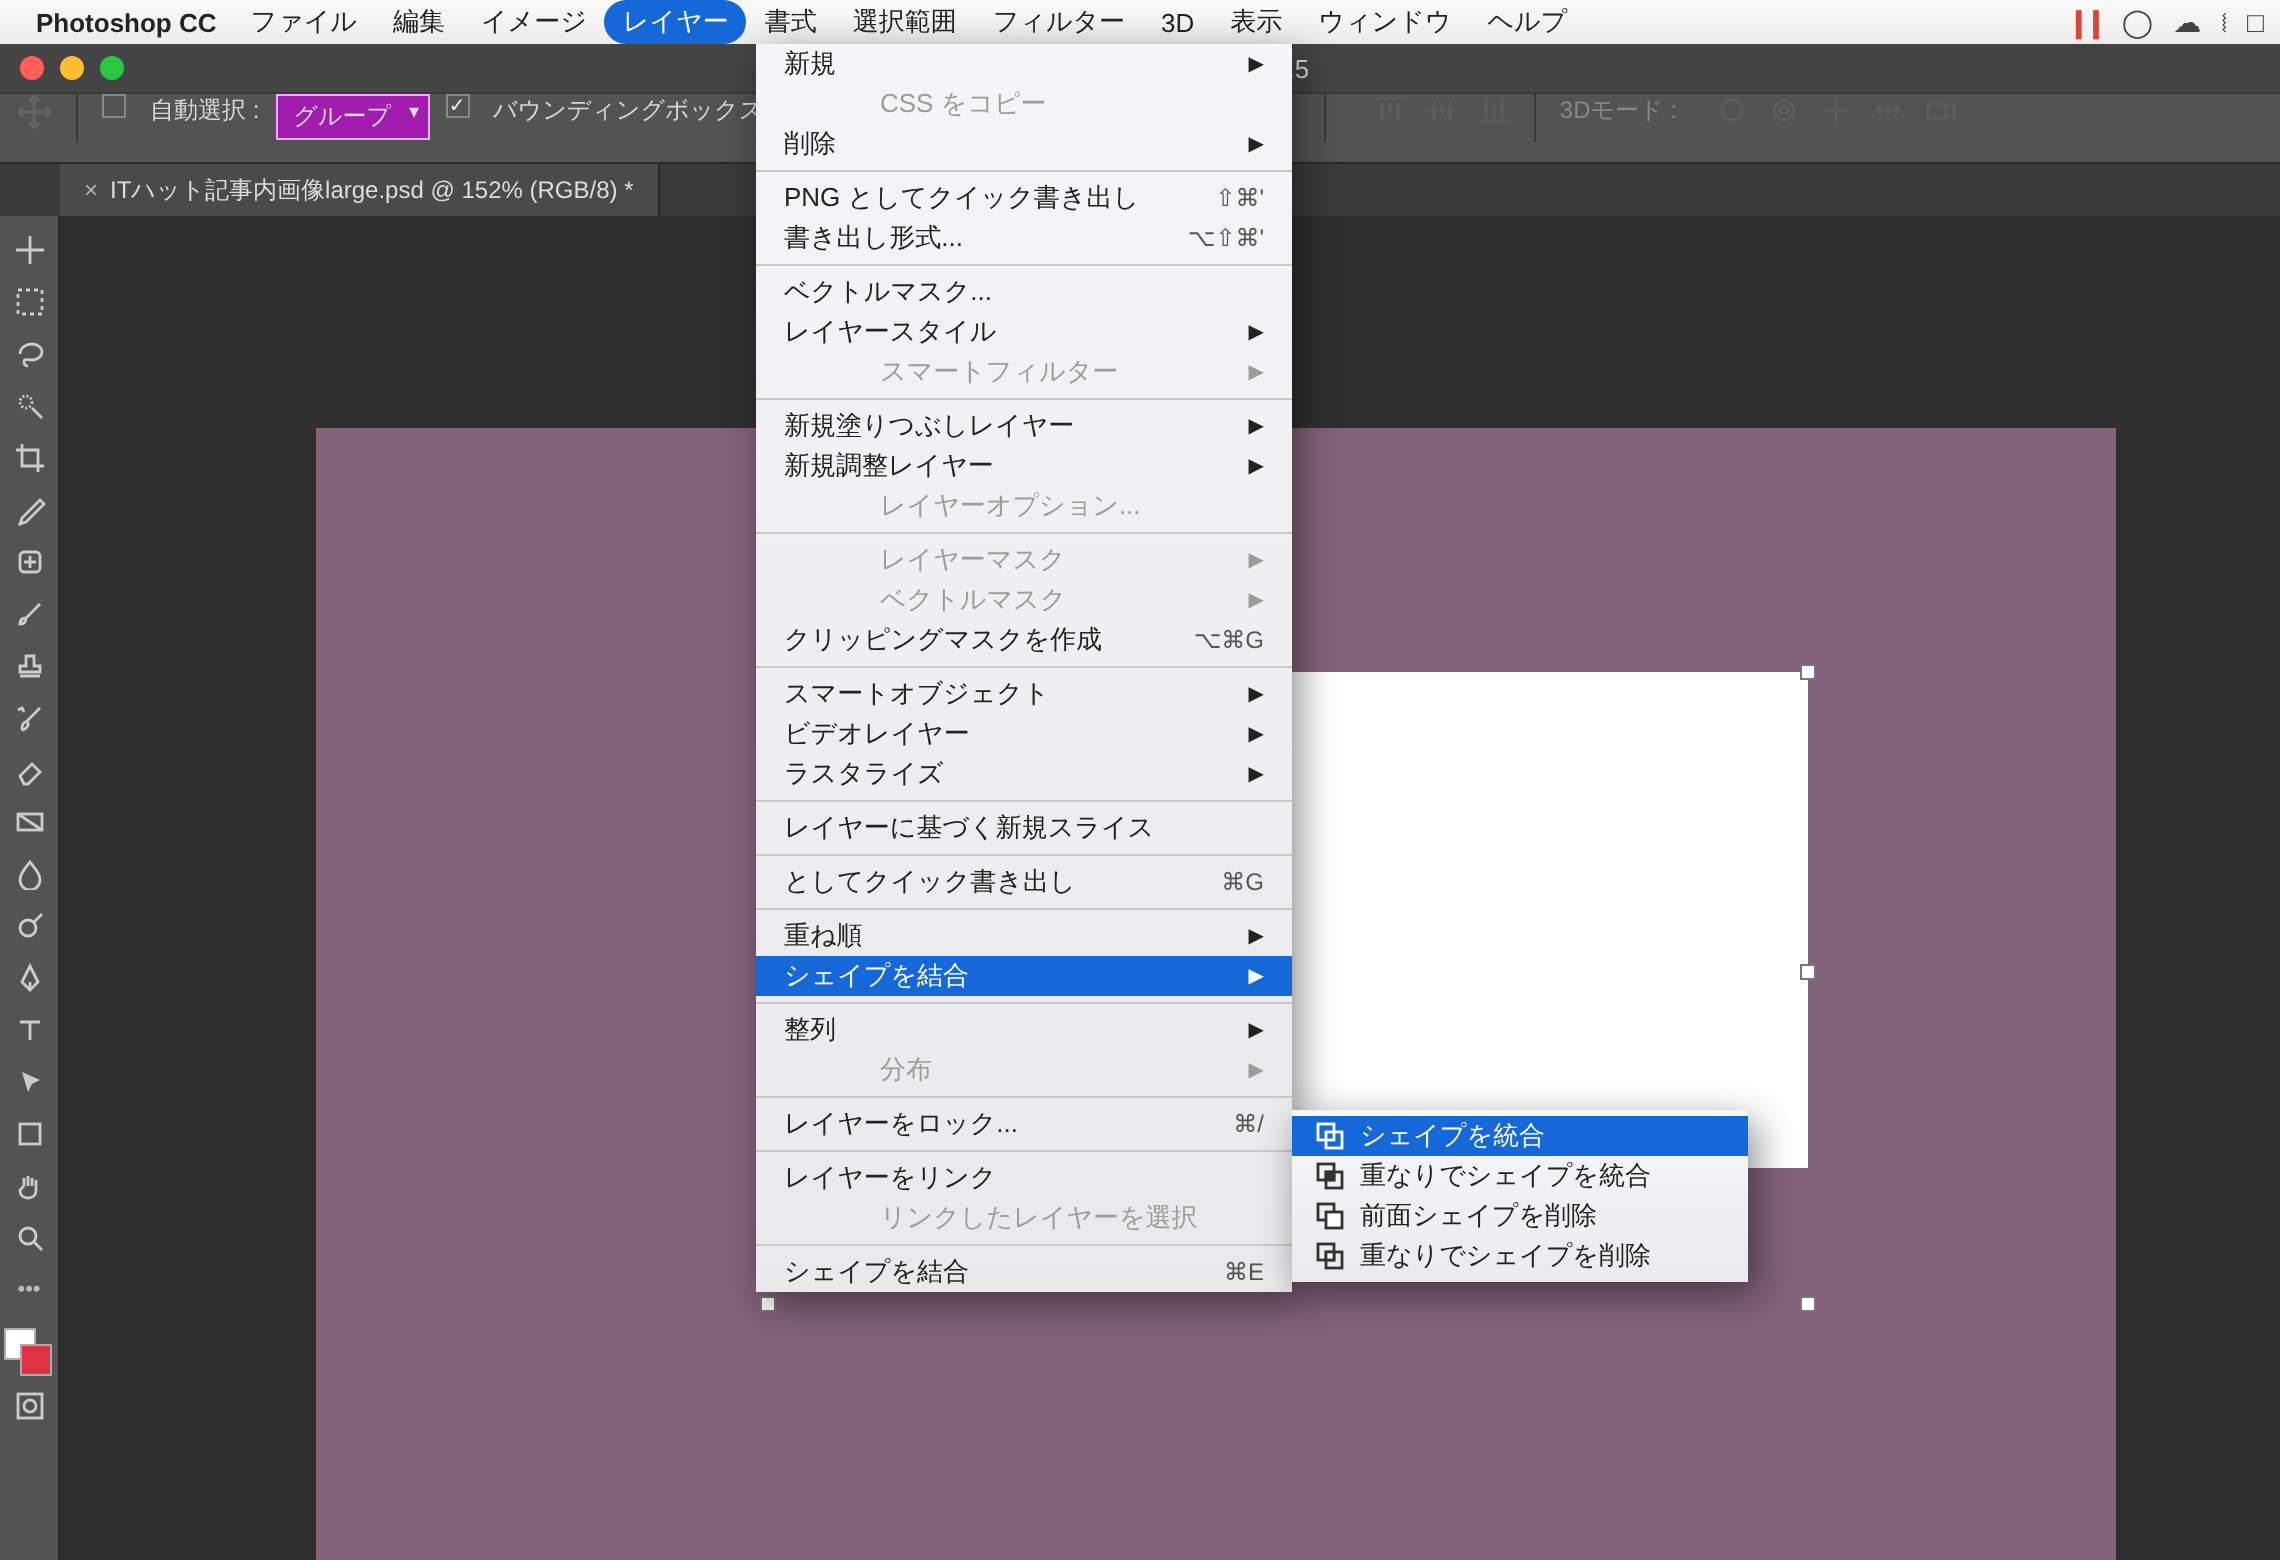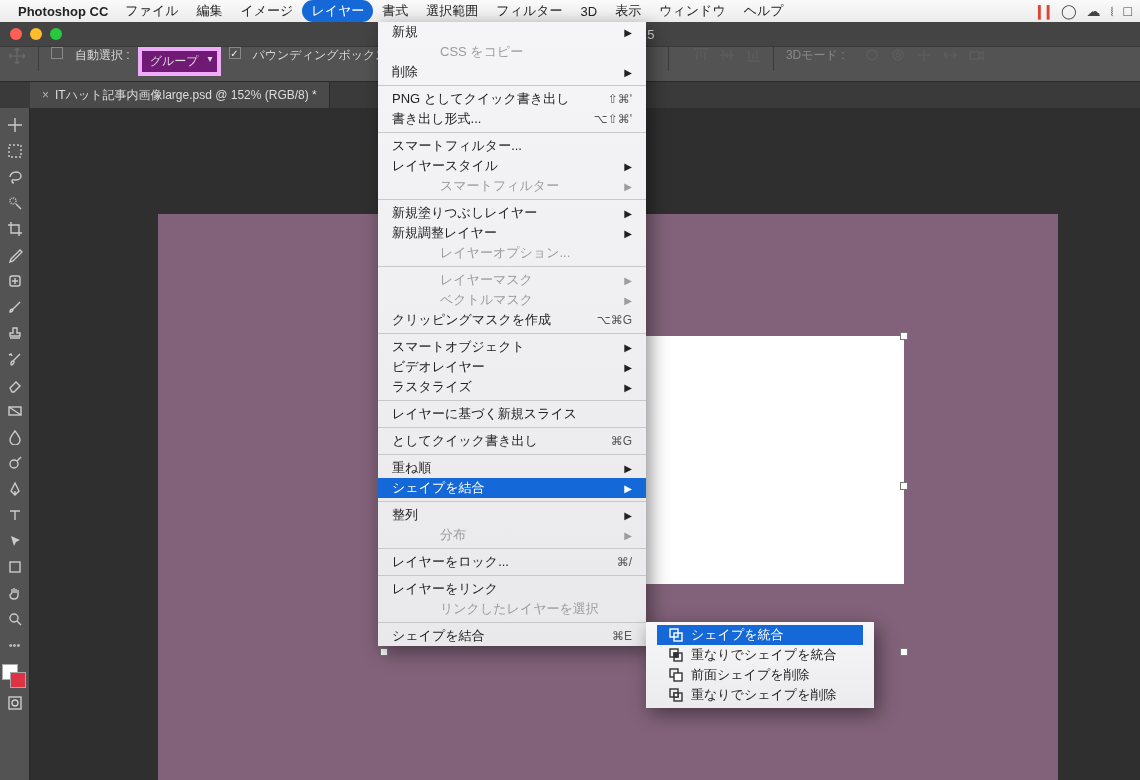--- a/index.html
+++ b/index.html
@@ -17,21 +17,21 @@
 
 .winrow { height:24px; background:#444; display:flex; align-items:center; position:relative; }
 .traffic { display:flex; gap:8px; padding-left:10px; }
 .traffic span { width:12px; height:12px; border-radius:50%; display:block; }
 .tl-r{background:#ff5f57;} .tl-y{background:#febc2e;} .tl-g{background:#28c840;}
 .wintitle { position:absolute; left:0; right:0; text-align:center; color:#d7d7d7; font-size:13px; }
 
 
 .optbar { height:36px; background:#535353; display:flex; align-items:flex-start; color:#d7d7d7; font-size:12px; padding:0 8px; gap:8px; border-top:1px solid #3a3a3a; border-bottom:1px solid #2a2a2a; }
 .optbar .tool-ind { width:18px; height:18px; display:flex; align-items:center; justify-content:center; }
-.optbar .sel-box { background:#701a75; border:4px solid #f0abfc; padding:2px 18px 2px 8px; color:#ddd; position:relative; }
+.optbar .sel-box { background:#a21caf; border:1px solid #f0abfc; padding:2px 18px 2px 8px; color:#ddd; position:relative; }
 .optbar .sel-box:after{content:"▾"; position:absolute; right:4px; top:2px; font-size:10px;}
 .optbar .chk { width:12px; height:12px; border:1px solid #888; display:inline-flex; align-items:center; justify-content:center; margin-right:4px; font-size:10px; color:#eee;}
 .optbar .divider { width:1px; height:24px; background:#3a3a3a; margin:0 4px; }
 .optbar .ricon { width:16px; height:16px; opacity:.5; }
 .optbar .rgroup { display:flex; gap:10px; align-items:center; margin-left:12px; }
 
 
 .tabrow { height:26px; background:#3a3a3a; display:flex; align-items:center; font-size:12px; color:#ddd; }
 .tabrow .tab { padding:0 12px; height:100%; display:flex; align-items:center; gap:6px; background:#4a4a4a; border-right:1px solid #2a2a2a; }
 .tabrow .tab .x { opacity:.7; }
@@ -57,21 +57,21 @@
 .menu { position:absolute; left:378px; top:22px; width:268px; background:linear-gradient(#f5f5f7,#e9e9eb); font-size:13px; color:#222; box-shadow:4px 6px 18px rgba(0,0,0,.45); z-index:50; }
 .menu .mi { display:flex; align-items:center; padding:2px 14px; height:20px; justify-content:space-between; }
 .menu .mi.dis { color:#9c9c9c;margin-left:48px; }
 .menu .mi.sel { background:#1568d8; color:#fff; }
 .menu .sep { height:1px; background:#c8c8c8; margin:3px 0; }
 .menu .arrow { font-size:10px; }
 .menu .sc { font-size:12px; color:#555; }
 .menu .mi.sel .sc, .menu .mi.sel .arrow { color:#fff; }
 
 
-.submenu { position:absolute; left:646px; top:622px; width:228px; background:linear-gradient(#f7f7f9,#ebebee); font-size:13px; color:#222; box-shadow:4px 6px 18px rgba(0,0,0,.45); z-index:60; padding:3px 11px; }
+.submenu { position:absolute; left:646px; top:555px; width:228px; background:linear-gradient(#f7f7f9,#ebebee); font-size:13px; color:#222; box-shadow:4px 6px 18px rgba(0,0,0,.45); z-index:60; padding:3px 0; }
 .submenu .smi { display:flex; align-items:center; gap:8px; padding:1px 12px; height:20px; }
 .submenu .smi.sel { background:#1568d8; color:#fff; }
 .submenu .smi .ic { width:14px; height:14px; display:flex; align-items:center; justify-content:center; }
 .submenu .smi svg { stroke:#333; }
 .submenu .smi.sel svg { stroke:#fff; }
 
 
 svg { fill:none; stroke:#ccc; stroke-width:1.4; }
 .optbar svg, .menubar svg { stroke:#666; }
 </style>
@@ -313,21 +313,21 @@
     <div class="mi">
       <span>PNG としてクイック書き出し</span>
       <span class="sc">⇧⌘'</span>
     </div>
     <div class="mi">
       <span>書き出し形式...</span>
       <span class="sc">⌥⇧⌘'</span>
     </div>
     <div class="sep"></div>
     <div class="mi">
-      <span>スマートフィルター...</span>
+      <span>ベクトルマスク...</span>
       <span></span>
     </div>
     <div class="mi">
       <span>レイヤースタイル</span>
       <span class="arrow">▶</span>
     </div>
     <div class="mi dis">
       <span>スマートフィルター</span>
       <span class="arrow">▶</span>
     </div>

